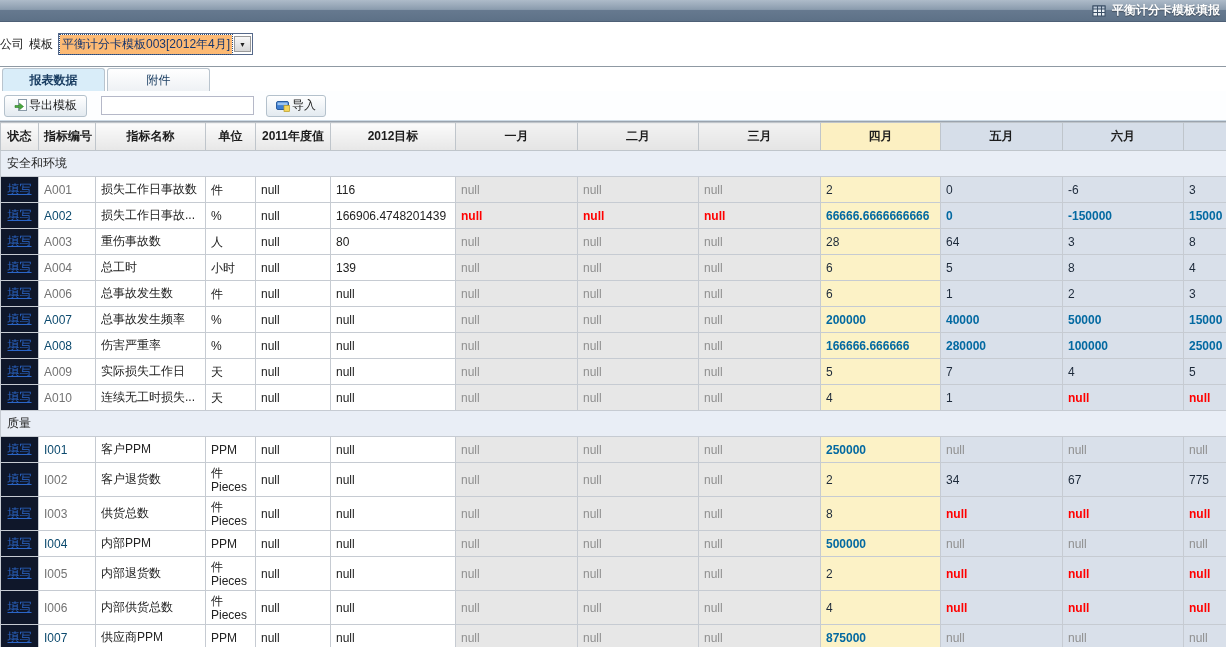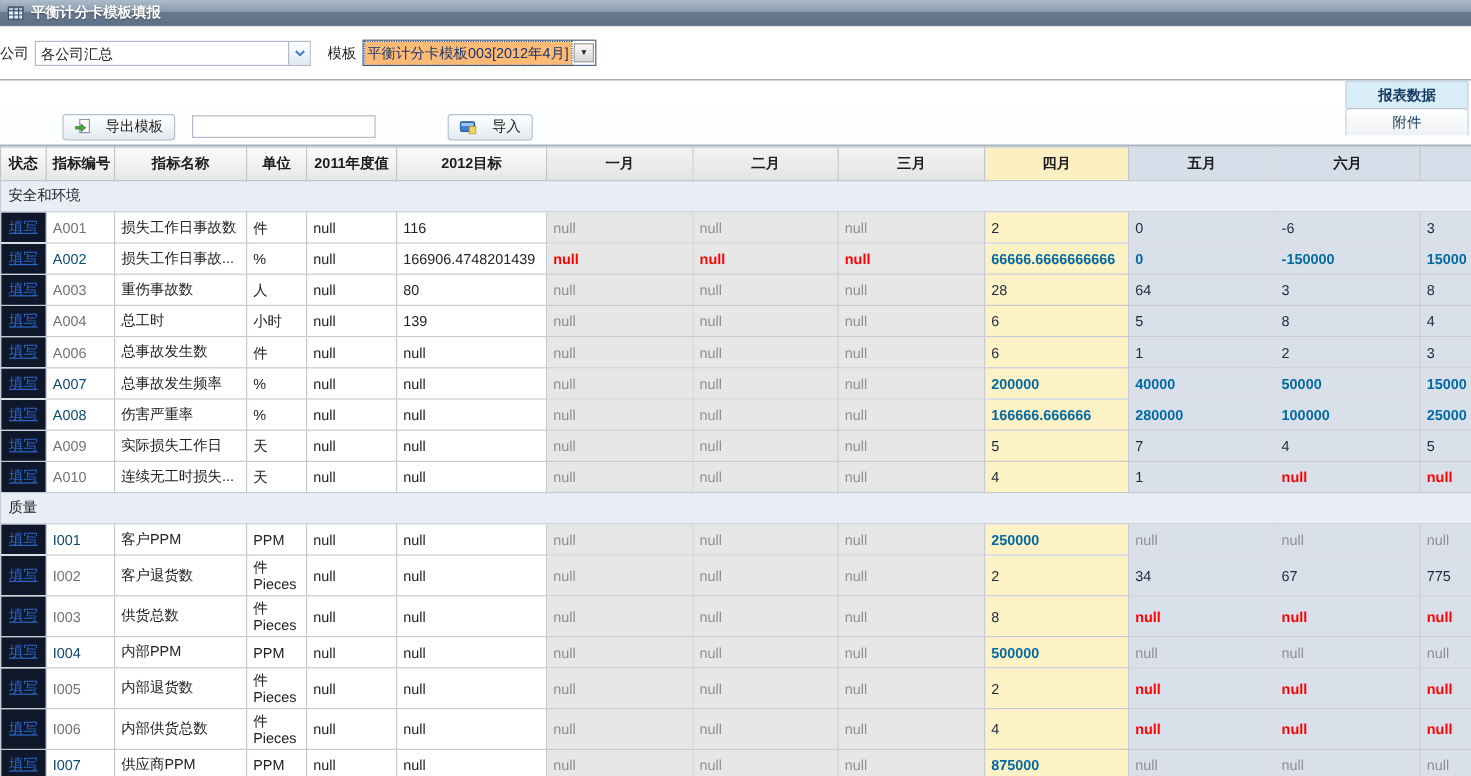--- a/index.html
+++ b/index.html
@@ -6,45 +6,46 @@
   html,body { margin:0; padding:0; }
   body {
     width:1226px; height:647px; overflow:hidden; background:#fff;
     font-family:"Liberation Sans","DejaVu Sans",sans-serif; font-size:12px; color:#222;
   }
   
   .titlebar{
     height:22px; display:flex; align-items:center; gap:6px; padding:0 6px;
     background:linear-gradient(#aebbc9 0%,#8b9cae 45%,#66798f 50%,#5d7187 100%);
     border-bottom:1px solid #4e6076;
+    justify-content:flex-end;
   }
   .title-text{ color:#fff; font-weight:bold; text-shadow:0 1px 1px rgba(0,0,0,.4); }
   
   .toolbar{ height:44px; display:flex; align-items:center; padding:0 0; background:#fff; }
   .toolbar label{ margin-right:5px; }
   .combo{ width:230px; height:21px; border:1px solid #b5b8c8; background:#fff; display:flex; align-items:stretch; margin-right:14px; }
   .combo-text{ flex:1; padding:2px 4px; overflow:hidden; white-space:nowrap; }
   .combo-trigger{ width:18px; border-left:1px solid #b5b8c8; background:linear-gradient(#ffffff,#dfe8f1); display:flex; align-items:center; justify-content:center; cursor:pointer; }
   .select{ height:22px; border:1px solid #5f7platform89; border:1px solid #56698a; background:#fff; display:flex; align-items:center; padding:1px; }
   .select-text{ background:#fdba74; color:#17366e; padding:1px 2px; outline:1px dotted #2a4a7a; white-space:nowrap; }
   .select-trigger{ width:17px; height:16px; margin-left:2px; border:1px solid #999; background:linear-gradient(#f8f8f8,#d7d7d7); font-size:7px; color:#222; display:flex; align-items:center; justify-content:center; cursor:pointer; }
   
-  .tabstrip{ height:25px; border-top:1px solid #8f99a3; display:flex; align-items:flex-end; padding-left:14px; background:#fff;flex-direction:column; }
+  .tabstrip{ height:25px; border-top:1px solid #8f99a3; display:flex; align-items:flex-end; padding-left:2px; background:#fff; }
   .tab{
     width:103px; height:23px; line-height:22px; text-align:center; margin-right:2px;
     border:1px solid #b9c4ce; border-bottom:none; border-radius:3px 3px 0 0;
     background:linear-gradient(#ffffff,#eef1f4); color:#163a5f; cursor:pointer;
   }
   .tab.active{ background:#d9edf9; font-weight:bold; }
   
   .actionbar{ height:30px; display:flex; align-items:center; padding:0 4px; background:#fdfeff; border-bottom:1px solid #ccd9e4; }
   .btn{
-    height:22px; display:flex; align-items:center; gap:12px; padding:0 9px;
+    height:22px; display:flex; align-items:center; gap:1px; padding:0 9px;
     border:1px solid #b4c1cc; border-radius:3px; background:linear-gradient(#ffffff,#e3eaf0);
-    font-family:inherit; font-size:12px; color:#222; cursor:pointer;margin-left:48px;
+    font-family:inherit; font-size:12px; color:#222; cursor:pointer;
   }
   .file-input{ width:153px; height:19px; border:1px solid #b5b8c8; margin:0 12px 0 14px; font-family:inherit; }
   .ico{ display:flex; align-items:center; }
   
   .grid-wrap{ border-top:1px solid #9aa3ad; }
   table{ border-collapse:collapse; table-layout:fixed; width:1243px; }
   th,td{ border:1px solid #c6cbd2; padding:0 5px; overflow:hidden; white-space:nowrap; }
   thead th{
     height:28px; font-weight:bold; text-align:center; color:#1c1c1c;
     background:linear-gradient(#fbfbfb,#e7e7e7); border-color:#bfc5cb; cursor:pointer;
@@ -81,28 +82,20 @@
         <line x1="5.5" y1="2" x2="5.5" y2="12" stroke="#3b4f66"></line>
         <line x1="9.5" y1="2" x2="9.5" y2="12" stroke="#3b4f66"></line>
         <line x1="1" y1="8.5" x2="13" y2="8.5" stroke="#3b4f66"></line>
       </svg>
     </span>
     <span class="title-text">平衡计分卡模板填报</span>
   </div>
 
   <div class="toolbar">
     <label>公司</label>
-    <div class="combo">
-      <span class="combo-text">各公司汇总</span>
-      <span class="combo-trigger">
-        <svg width="10" height="7" viewBox="0 0 10 7">
-            <path d="M1.5 1.5 L5 5 L8.5 1.5" stroke="#3a78c8" stroke-width="1.6" fill="none"></path>
-          </svg>
-      </span>
-    </div>
     <label>模板</label>
     <div class="select">
       <span class="select-text">平衡计分卡模板003[2012年4月]</span>
       <span class="select-trigger">▼</span>
     </div>
   </div>
 
   <div class="tabstrip">
     <div class="tab active">报表数据</div>
     <div class="tab">附件</div>

